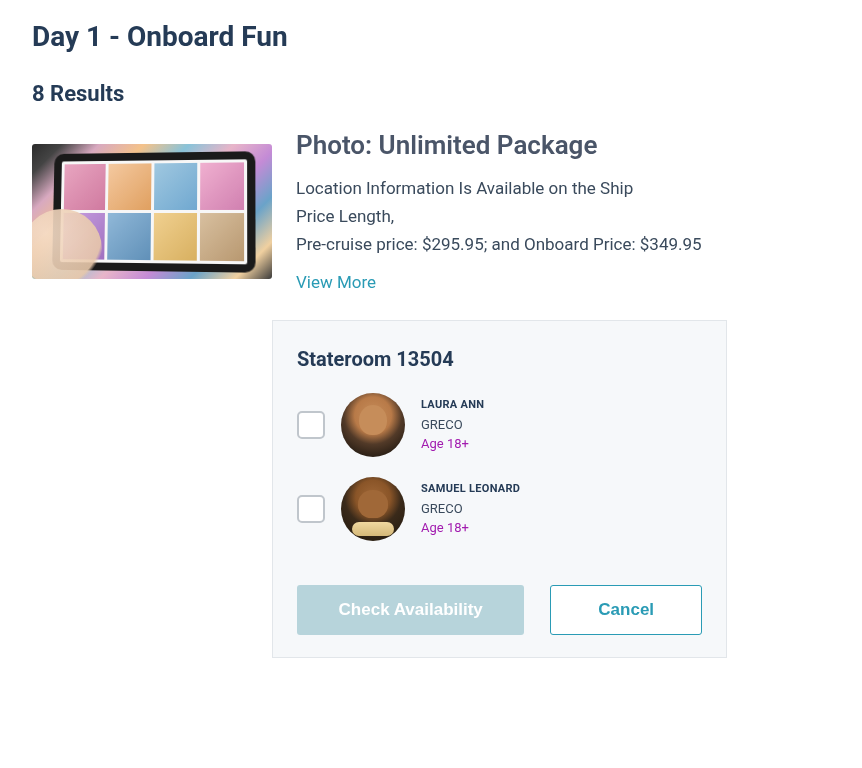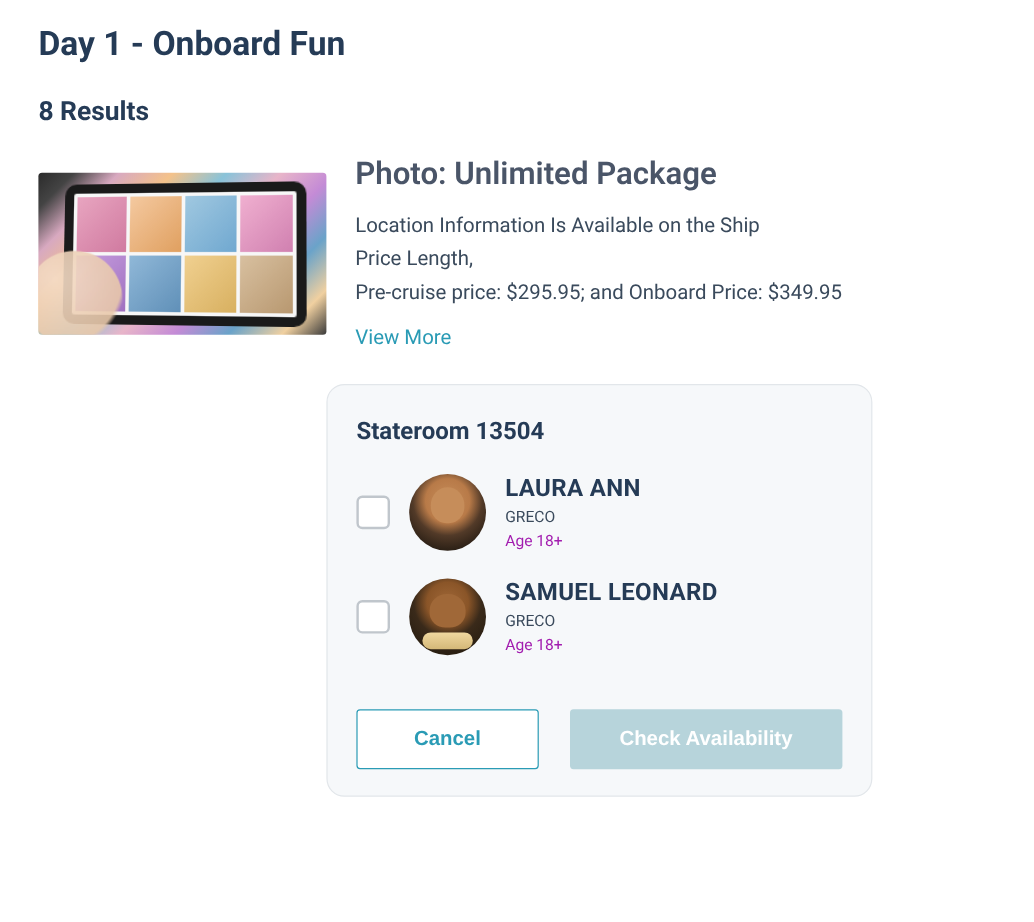--- a/index.html
+++ b/index.html
@@ -98,21 +98,21 @@
       color: #2a9bb5;
       text-decoration: none;
       cursor: pointer;
     }
     .panel {
       margin-top: 28px;
       margin-left: 240px;
       width: 455px;
       background: #f6f8fa;
       border: 1px solid #e2e6ea;
-      border-radius: 15px;
+      border-radius: 0;
       padding: 26px 24px 22px 24px;
     }
     .panel-title {
       font-size: 20px;
       font-weight: 700;
       color: #253b56;
       margin-bottom: 22px;
     }
     .guest-row {
       display: flex;
@@ -175,21 +175,21 @@
       background: linear-gradient(#f0d8a0,#d4b878);
       border-radius: 10px;
       transform: translateX(-50%);
     }
     .guest-info {
       display: flex;
       flex-direction: column;
       line-height: 1.35;
     }
     .guest-name {
-      font-size: 20px;
+      font-size: 11px;
       font-weight: 700;
       color: #253b56;
       letter-spacing: 0.3px;
     }
     .guest-last {
       font-size: 13px;
       color: #3a4a5c;
       margin-top: 3px;
     }
     .guest-age {
@@ -274,16 +274,16 @@
     <div class="checkbox"></div>
     <div class="avatar avatar-2"></div>
     <div class="guest-info">
       <span class="guest-name">SAMUEL LEONARD</span>
       <span class="guest-last">GRECO</span>
       <span class="guest-age">Age 18+</span>
     </div>
   </div>
 
   <div class="button-row">
+    <button class="btn btn-check">Check Availability</button>
     <button class="btn btn-cancel">Cancel</button>
-    <button class="btn btn-check">Check Availability</button>
   </div>
 </div>
 
 </body></html>

